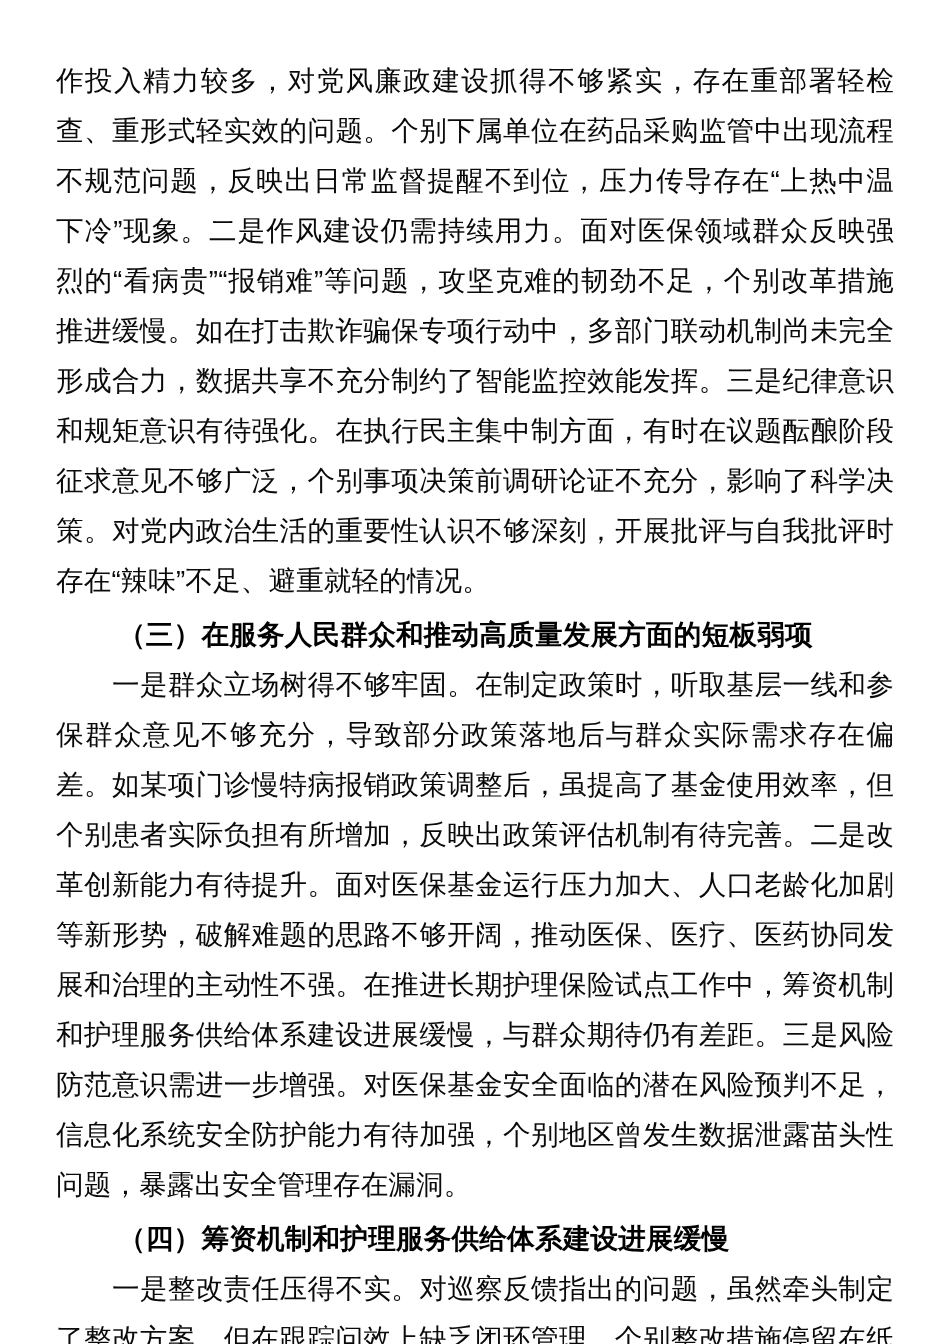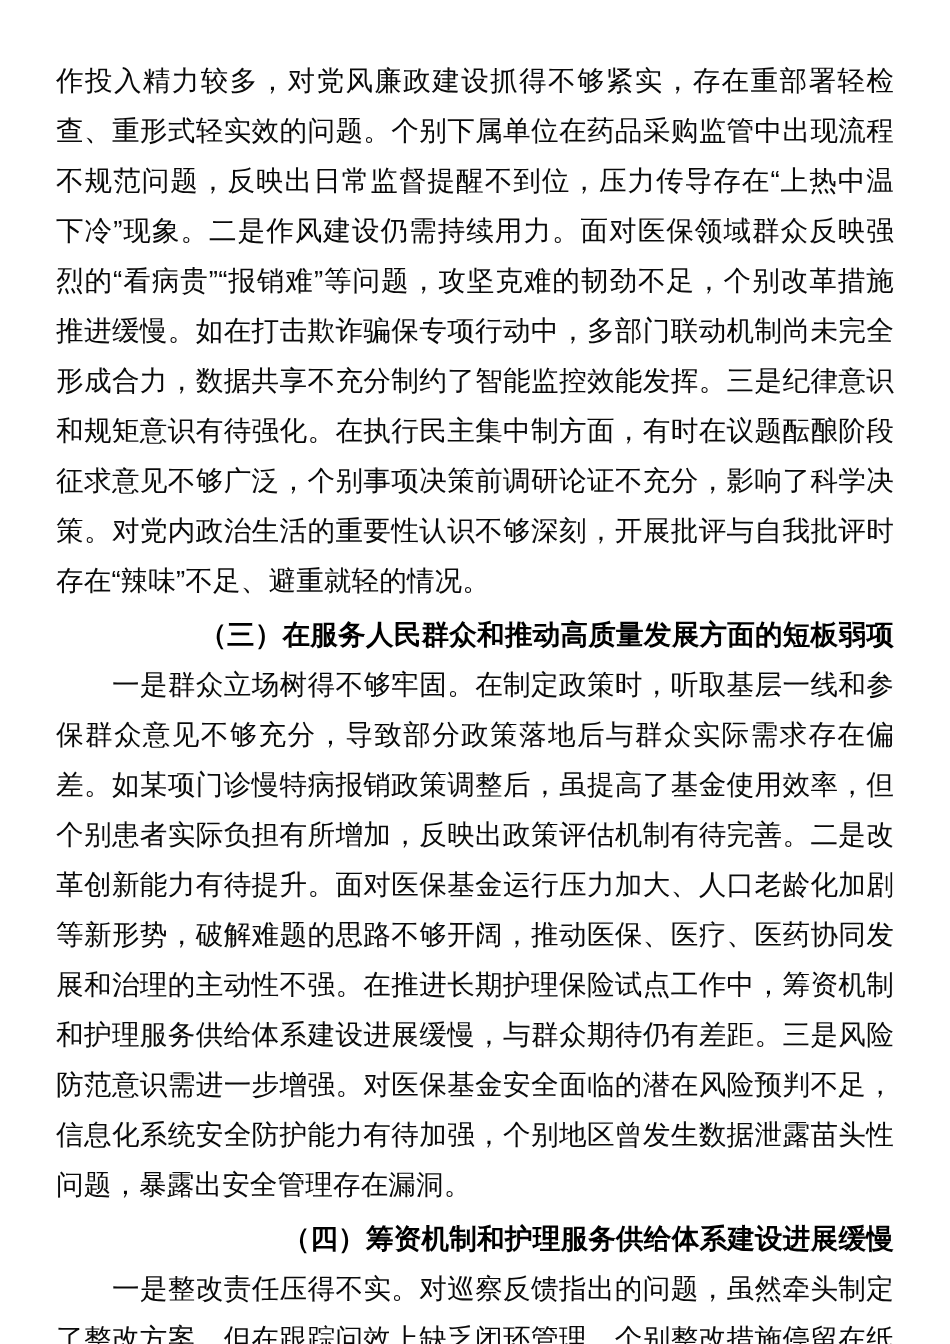--- a/index.html
+++ b/index.html
@@ -41,21 +41,20 @@
   }
   .heading {
     font-size: 27.6px;
     line-height: 50px;
     font-weight: 700;
     margin: 0;
     padding-left: 62px;
     color: #000000;
     letter-spacing: 0.2px;
     white-space: nowrap;
-    text-align: right;
   }
   .gap-before-heading { height: 4px; }
 </style>
 </head>
 <body>
 
 <div class="page">
   <div class="content">
 
     <p class="para">作投入精力较多，对党风廉政建设抓得不够紧实，存在重部署轻检查、重形式轻实效的问题。个别下属单位在药品采购监管中出现流程不规范问题，反映出日常监督提醒不到位，压力传导存在“上热中温下冷”现象。二是作风建设仍需持续用力。面对医保领域群众反映强烈的“看病贵”“报销难”等问题，攻坚克难的韧劲不足，个别改革措施推进缓慢。如在打击欺诈骗保专项行动中，多部门联动机制尚未完全形成合力，数据共享不充分制约了智能监控效能发挥。三是纪律意识和规矩意识有待强化。在执行民主集中制方面，有时在议题酝酿阶段征求意见不够广泛，个别事项决策前调研论证不充分，影响了科学决策。对党内政治生活的重要性认识不够深刻，开展批评与自我批评时存在“辣味”不足、避重就轻的情况。</p>

